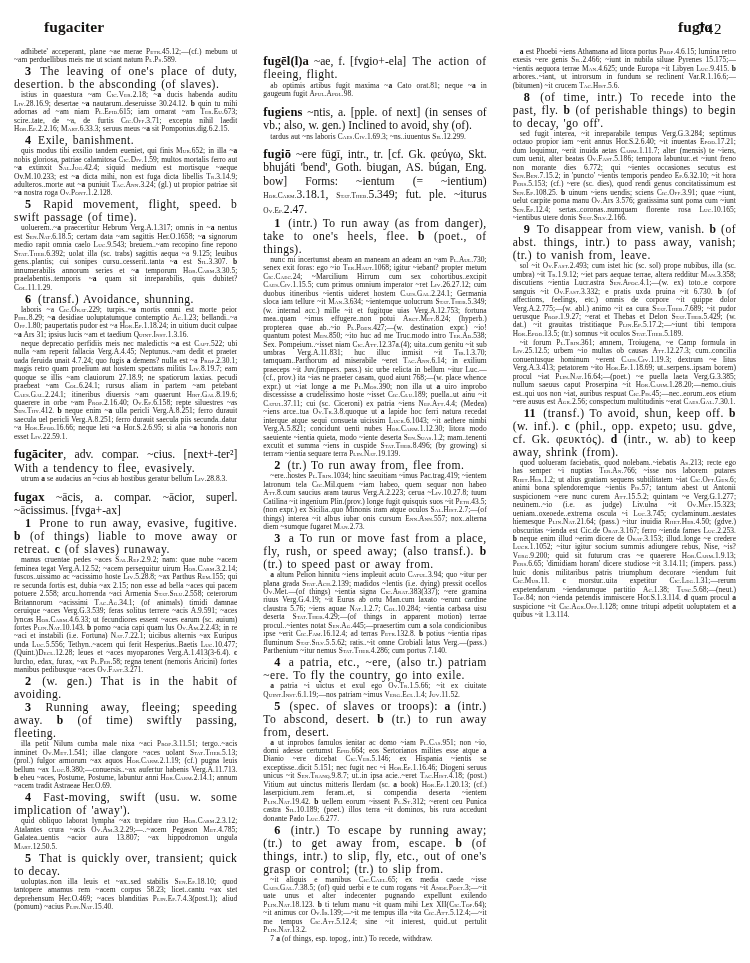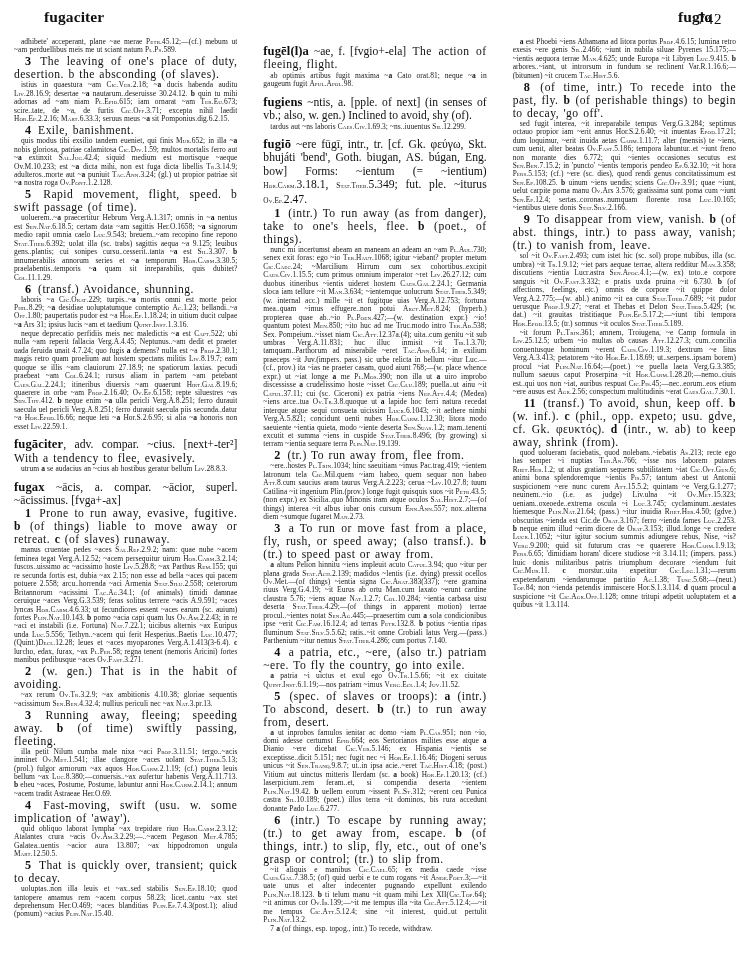--- a/index.html
+++ b/index.html
@@ -10,21 +10,21 @@
   }
   body {
     width: 750px; height: 963px;
     font-family: "Liberation Serif", "DejaVu Serif", serif;
     color: #12100e;
     overflow: hidden;
     position: relative;
   }
   .page {
     width: 750px; height: 963px;
-    padding: 8px 14px 6px 14px;
+    padding: 18px 14px 6px 14px;
     position: relative;
   }
 
   
   .runhead {
     position: relative;
     height: 26px;
     margin: 0 14px 4px 14px;
   }
   .runhead .rh-left {
@@ -134,21 +134,20 @@
         <p class="cit">uoluerem..~<span class="bd">a</span> praecertitur Hebrum Verg.A.1.317; omnis in ~<span class="bd">a</span> nentus est <span class="sc">Sen.</span><span class="sc">Nat.</span>6.18.5; certam data ~am sagittis Her.O.1658; ~<span class="bd">a</span> signorum medio rapit omnia caelo <span class="sc">Luc.</span>9.543; breuem..~am recopino fine repono <span class="sc">Stat.</span><span class="sc">Theb.</span>6.392; uolat illa (sc. trabs) sagittis aequa ~a 9.125; leuibus gens..plantis; cui sonipes cursu..cesserit..tanta ~<span class="bd">a</span> est <span class="sc">Sil.</span>3.307.  <span class="bd">b</span> innumerabilis annorum series et ~<span class="bd">a</span> temporum <span class="sc">Hor.</span><span class="sc">Carm.</span>3.30.5; praelabentis..temporis ~<span class="bd">a</span> quam sit inreparabilis, quis dubitet? <span class="sc">Col.</span>11.1.29.</p>
         <p class="gloss indent gl-sp"><span class="num">6</span><span> (transf.) Avoidance, shunning.</span></p>
         <p class="cit">laboris ~a <span class="sc">Cic.</span><span class="sc">Orat.</span>229; turpis..~<span class="bd">a</span> mortis omni est morte peior <span class="sc">Phil.</span>8.29; ~<span class="bd">a</span> desidiae uoluptatumque contemptio <span class="sc">Ac.</span>1.23; bellandi..~a <span class="sc">Off.</span>1.80; paupertatis pudor est ~a <span class="sc">Hor.</span><span class="sc">Ep.</span>1.18.24; in uitium ducit culpae ~<span class="bd">a</span> Ars 31; ipsius lucis ~am et taedium <span class="sc">Quint.</span><span class="sc">Inst.</span>1.3.16.</p>
         <p class="cit">neque deprecatio perfidiis meis nec maledictis ~<span class="bd">a</span> est <span class="sc">Capt.</span>522; ubi nulla ~am reperit fallacia Verg.A.4.45; Neptunus..~am dedit et praeter uada feruida unait 4.7.24; quo fugis <span class="bd">a</span> demens? nulla est ~a <span class="sc">Prop.</span>2.30.1; magis retro quam proelium aut hostem spectans militis <span class="sc">Liv.</span>8.19.7; eam quoque se illis ~am clauiorum 27.18.9; ne spatiorum laxias. pecudi praebeat ~am <span class="sc">Col.</span>6.24.1; rursus aliam in partem ~am petebant <span class="sc">Caes.</span><span class="sc">Gal.</span>2.24.1; itineribus diuersis ~am quaerunt <span class="sc">Hirt.</span><span class="sc">Gal.</span>8.19.6; quaerere in orbe ~am <span class="sc">Prop.</span>2.16.40; <span class="sc">Ov.</span><span class="sc">Ep.</span>6.158; repte siluestres ~as <span class="sc">Sen.</span><span class="sc">Thy.</span>412.  <span class="bd">b</span> neque enim ~<span class="bd">a</span> ulla pericli Verg.A.8.251; ferro durauit saecula uel pericli Verg.A.8.251; ferro durauit saecula piis secunda..datur ~a <span class="sc">Hor.</span><span class="sc">Epod.</span>16.66; neque leti ~<span class="bd">a</span> Hor.S.2.6.95; si alia ~<span class="bd">a</span> honoris non esset <span class="sc">Liv.</span>22.59.1.</p>
         <p class="hw-line"><span class="hw">fugāciter</span><span>, adv.  compar. ~cius.  [next+-ter²]</span><span class="gl-sp"> With a tendency to flee, evasively.</span></p>
         <p class="cit">utrum <span class="bd">a</span> se audacius an ~cius ab hostibus geratur bellum <span class="sc">Liv.</span>28.8.3.</p>
         <p class="hw-line"><span class="hw">fugax</span><span> ~ācis,  a.  compar. ~ācior,  superl. ~ācissimus.  [fvga+-ax]</span></p>
         <p class="gloss indent gl-sp"><span class="num">1</span><span> Prone to run away, evasive, fugitive.  <span class="sub">b</span> (of things) liable to move away or retreat.  <span class="sub">c</span> (of slaves) runaway.</span></p>
         <p class="cit">manus cruentae pedes ~aces <span class="sc">Sal.</span><span class="sc">Rep.</span>2.9.2; nam: quae nube ~acem feminea tegat Verg.A.12.52; ~acem persequitur uirum <span class="sc">Hor.</span><span class="sc">Carm.</span>3.2.14; fuscos..uissimo ac ~acissimo hoste <span class="sc">Liv.</span>5.28.8; ~ax Parthus <span class="sc">Rem.</span>155; qui re secunda fortis est, dubia ~ax 2.15; non esse ad bella ~aces qui pacem potuere 2.558; arcu..horrenda ~aci Armenia <span class="sc">Stat.</span><span class="sc">Silu.</span>2.558; ceterorum Britannorum ~acissimi <span class="sc">Tac.</span><span class="sc">Ag.</span>34.1; (of animals) timidi damnae ceruique ~aces Verg.G.3.539; feras solitus terrere ~acis A.9.591; ~aces lyncas <span class="sc">Hor.</span><span class="sc">Carm.</span>4.6.33; ut fecundiores essent ~aces earum (sc. auium) fortes <span class="sc">Plin.</span><span class="sc">Nat.</span>10.143.  <span class="bd">b</span> pomo ~acia capi quam lus <span class="sc">Ov.</span><span class="sc">Am.</span>2.2.43; in re ~aci et instabili (i.e. Fortuna) <span class="sc">Nat.</span>7.22.1; uicibus alternis ~ax Euripus unda <span class="sc">Luc.</span>5.556; Tethyn..~acem qui ferit Hesperius..Baetis <span class="sc">Luc.</span>10.477; (Quint.)<span class="sc">Decl.</span>12.28; leues et ~aces myoparones Verg.A.1.413(3-6.4).  <span class="bd">c</span> lurcho, edax, furax, ~ax <span class="sc">Pl.</span><span class="sc">Per.</span>58; regna tenent (nemoris Aricini) fortes manibus pedibusque ~aces <span class="sc">Ov.</span><span class="sc">Fast.</span>3.271.</p>
         <p class="gloss indent gl-sp"><span class="num">2</span><span> (w. gen.) That is in the habit of avoiding.</span></p>
-        <p class="cit">~ax rerum <span class="sc">Ov.</span><span class="sc">Tr.</span>3.2.9; ~ax ambitionis 4.10.38; gloriae sequentis ~acissimum <span class="sc">Sen.</span><span class="sc">Ben.</span>4.32.4; nullius periculi nec ~ax <span class="sc">Nat.</span>3.pr.13.</p>
         <p class="gloss indent gl-sp"><span class="num">3</span><span> Running away, fleeing; speeding away.  <span class="sub">b</span> (of time) swiftly passing, fleeting.</span></p>
         <p class="cit">illa petit Nilum cumba male nixa ~aci <span class="sc">Prop.</span>3.11.51; tergo..~acis inminet <span class="sc">Ov.</span><span class="sc">Met.</span>1.541; illae clangore ~aces uolant <span class="sc">Stat.</span><span class="sc">Theb.</span>5.13; (prol.) fulgor armorum ~ax aquos <span class="sc">Hor.</span><span class="sc">Carm.</span>2.1.19; (cf.) pugna leuis bellum ~ax <span class="sc">Luc.</span>8.380;—conuersis..~ax aufertur habenis Verg.A.11.713.  <span class="bd">b</span> eheu ~aces, Postume, Postume, labuntur anni <span class="sc">Hor.</span><span class="sc">Carm.</span>2.14.1; annum ~acem tradit Astraeae Her.O.69.</p>
         <p class="gloss indent gl-sp"><span class="num">4</span><span> Fast-moving, swift (usu. w. some implication of 'away').</span></p>
         <p class="cit">quid obliquo laborat lympha ~ax trepidare riuo <span class="sc">Hor.</span><span class="sc">Carm.</span>2.3.12; Atalantes crura ~acis <span class="sc">Ov.</span><span class="sc">Am.</span>3.2.29;—..~acem Pegason <span class="sc">Met.</span>4.785; Galatea..uentis ~acior aura 13.807; ~ax hippodromon ungula <span class="sc">Mart.</span>12.50.5.</p>
         <p class="gloss indent gl-sp"><span class="num">5</span><span> That is quickly over, transient; quick to decay.</span></p>
         <p class="cit">uoluptas..non illa leuis et ~ax..sed stabilis <span class="sc">Sen.</span><span class="sc">Ep.</span>18.10; quod tantopere amamus rem ~acem corpus 58.23; licet..cantu ~ax stet deprehensum Her.O.469; ~aces blanditias <span class="sc">Plin.</span><span class="sc">Ep.</span>7.4.3(post.1); aliud (pomum) ~acius <span class="sc">Plin.</span><span class="sc">Nat.</span>15.40.</p>
       </div>
     <div class="col" id="col-1">
         <p class="hw-line"><span class="hw">fugēl(l)a</span><span> ~ae,  f.  [fvgio+-ela]</span><span class="gl-sp"> The action of fleeing, flight.</span></p>
         <p class="cit">ab optimis artibus fugit maxima ~<span class="bd">a</span> Cato orat.81; neque ~<span class="bd">a</span> in gaugeum fugit <span class="sc">Apul.</span><span class="sc">Apol.</span>98.</p>

